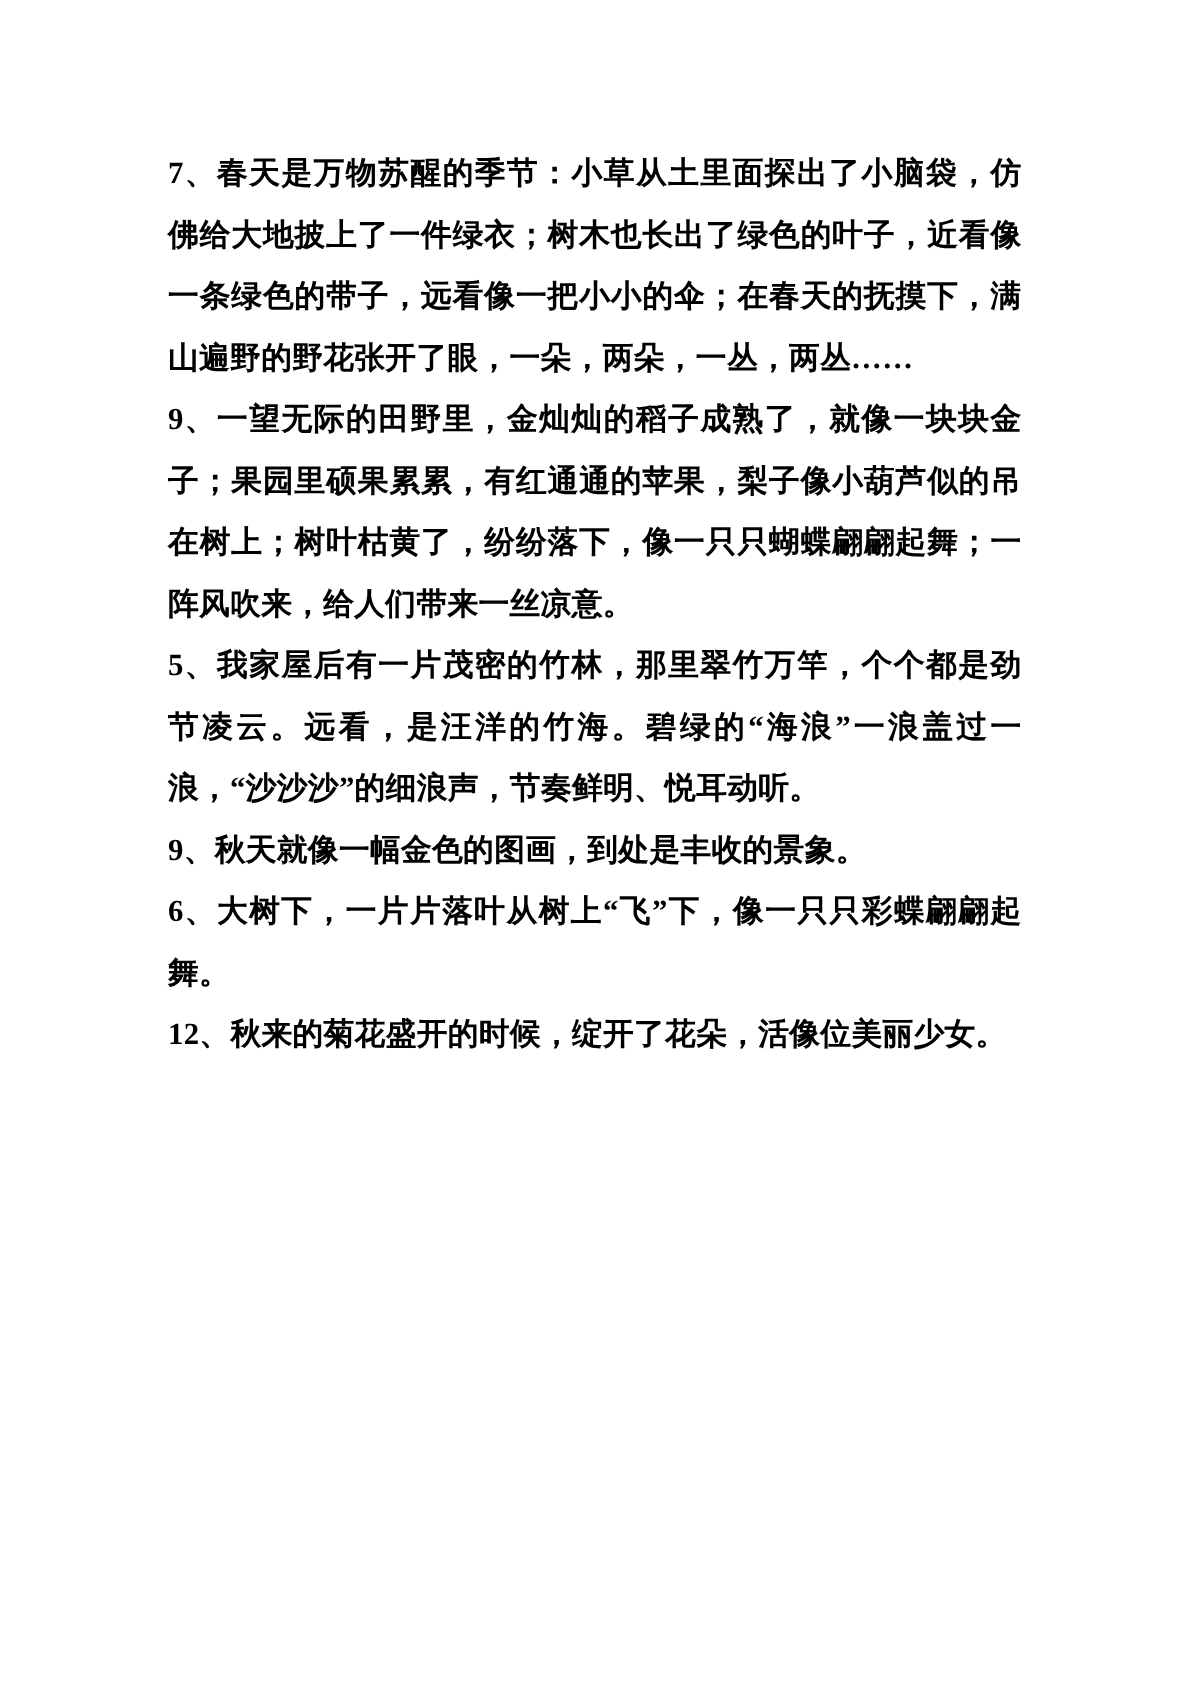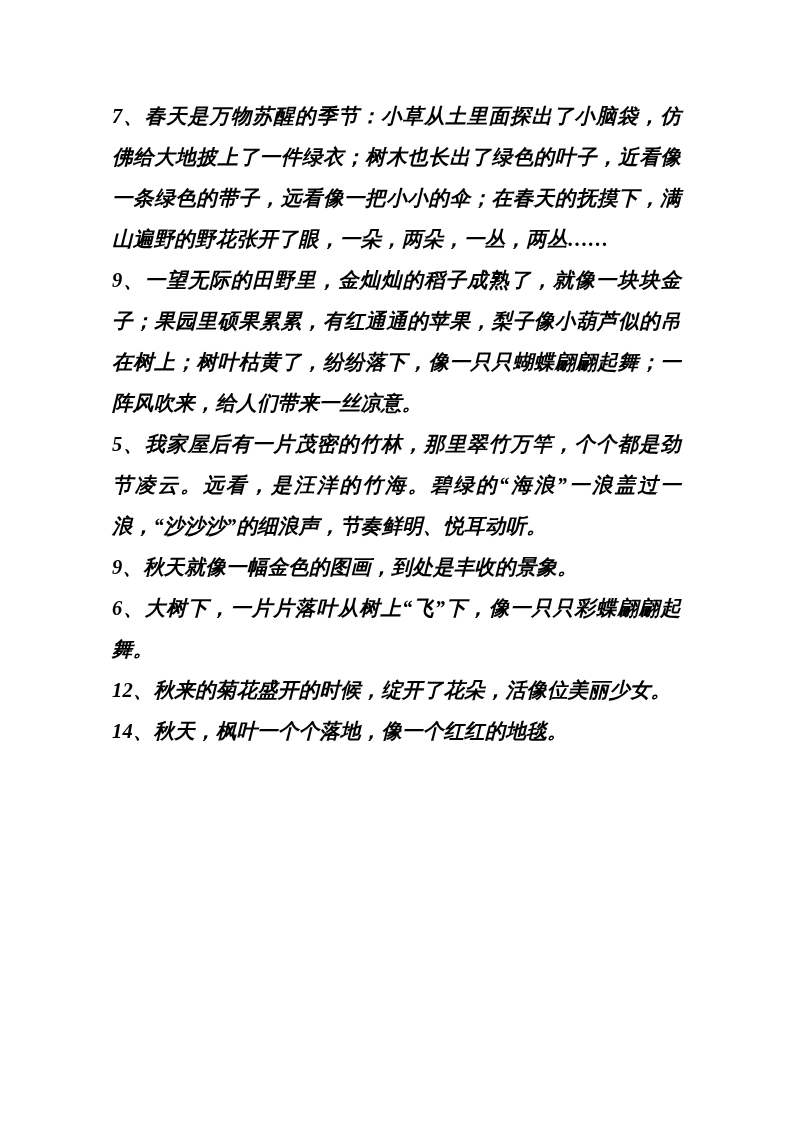--- a/index.html
+++ b/index.html
@@ -13,21 +13,20 @@
     font-family: "Liberation Serif", "DejaVu Serif", serif;
     color: #000000;
     overflow: hidden;
   }
   .page {
     box-sizing: border-box;
     width: 793px;
     height: 974px;
     padding: 96px 112px 80px 112px;
     background: #ffffff;
-    font-style: italic;
   }
   .doc-body {
     display: block;
   }
   .para {
     font-size: 20.5px;
     line-height: 41px;
     font-weight: bold;
     text-align: justify;
     text-justify: inter-ideograph;
@@ -40,15 +39,14 @@
 <body>
 
 <div class="page">
   <div class="doc-body">
     <p class="para">7、春天是万物苏醒的季节：小草从土里面探出了小脑袋，仿佛给大地披上了一件绿衣；树木也长出了绿色的叶子，近看像一条绿色的带子，远看像一把小小的伞；在春天的抚摸下，满山遍野的野花张开了眼，一朵，两朵，一丛，两丛……</p>
     <p class="para">9、一望无际的田野里，金灿灿的稻子成熟了，就像一块块金子；果园里硕果累累，有红通通的苹果，梨子像小葫芦似的吊在树上；树叶枯黄了，纷纷落下，像一只只蝴蝶翩翩起舞；一阵风吹来，给人们带来一丝凉意。</p>
     <p class="para">5、我家屋后有一片茂密的竹林，那里翠竹万竿，个个都是劲节凌云。远看，是汪洋的竹海。碧绿的“海浪”一浪盖过一浪，“沙沙沙”的细浪声，节奏鲜明、悦耳动听。</p>
     <p class="para">9、秋天就像一幅金色的图画，到处是丰收的景象。</p>
     <p class="para">6、大树下，一片片落叶从树上“飞”下，像一只只彩蝶翩翩起舞。</p>
     <p class="para">12、秋来的菊花盛开的时候，绽开了花朵，活像位美丽少女。</p>
-    <p class="para">14、秋天，枫叶一个个落地，像一个红红的地毯。</p>
   </div>
 </div>
 
 </body></html>

